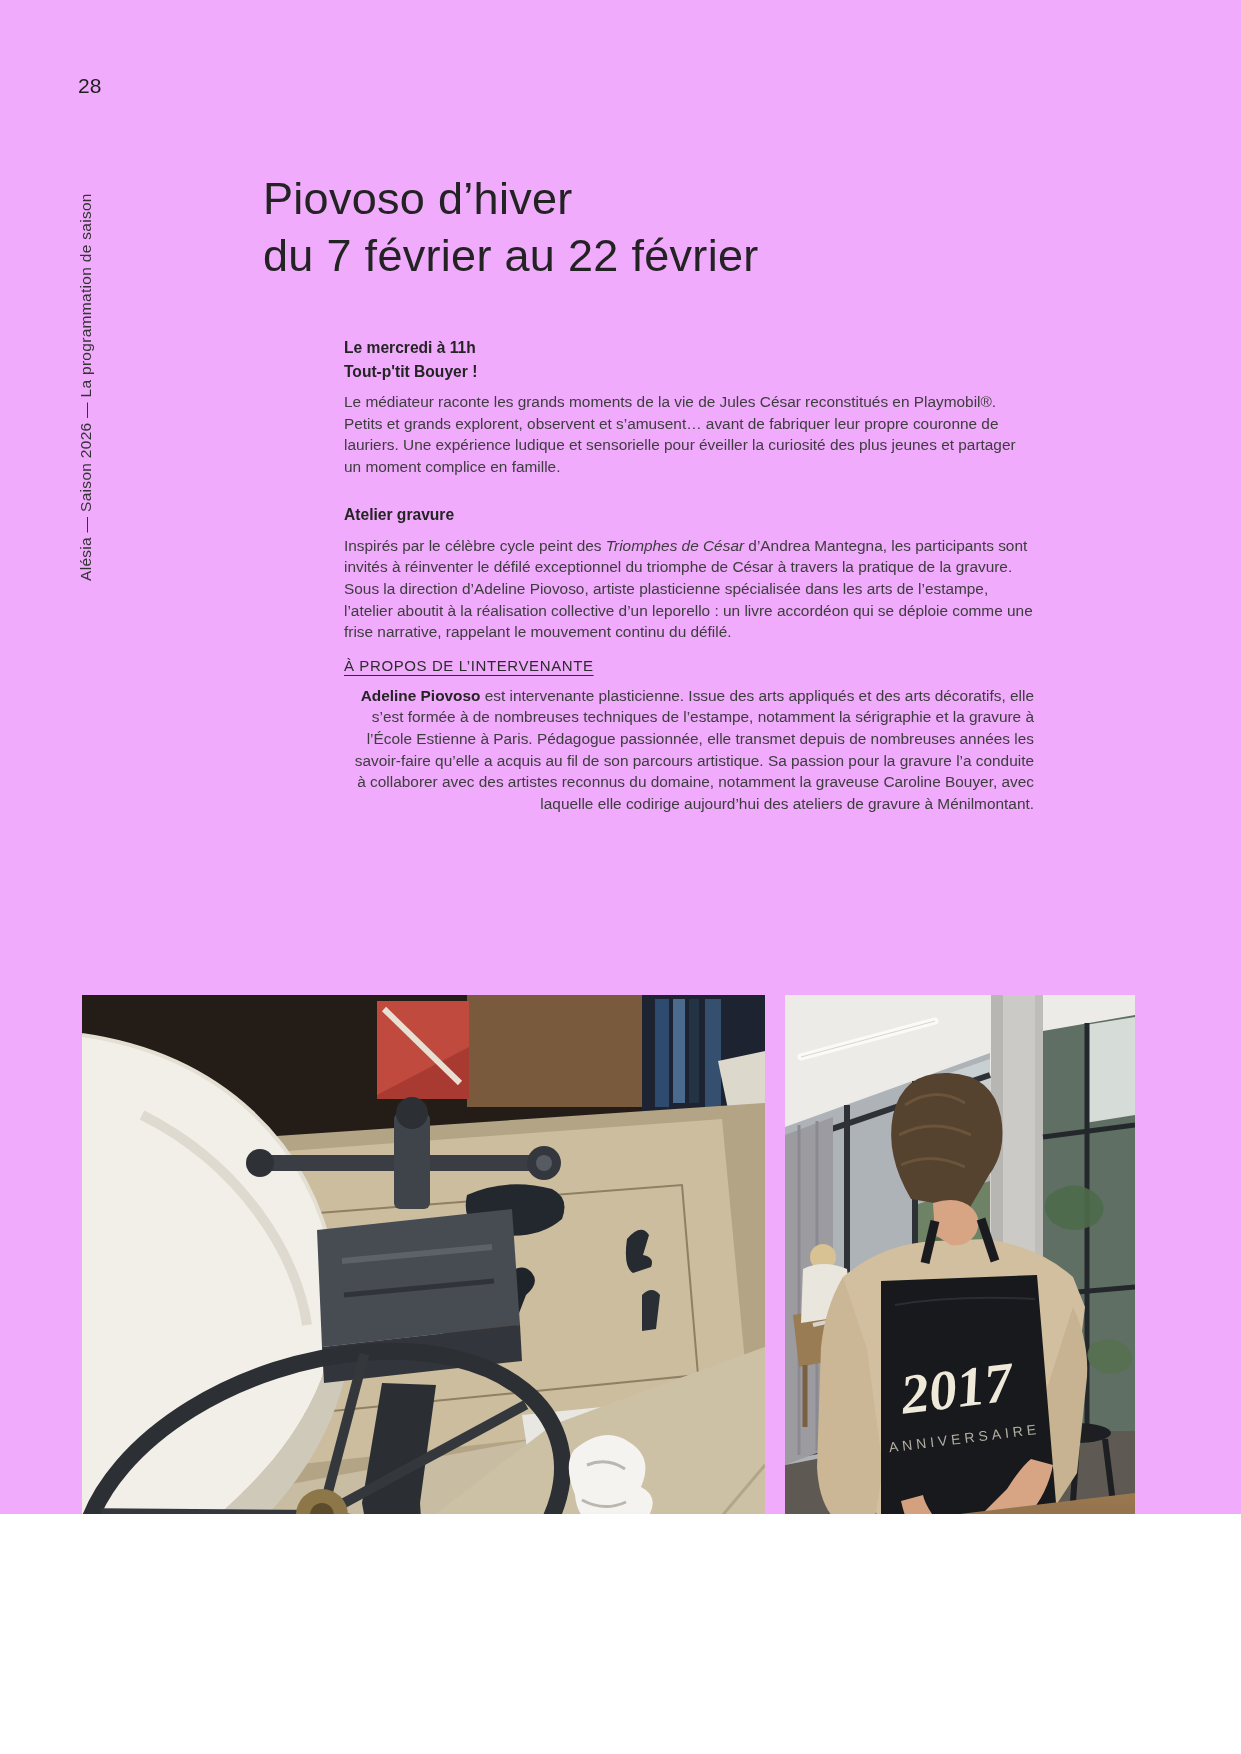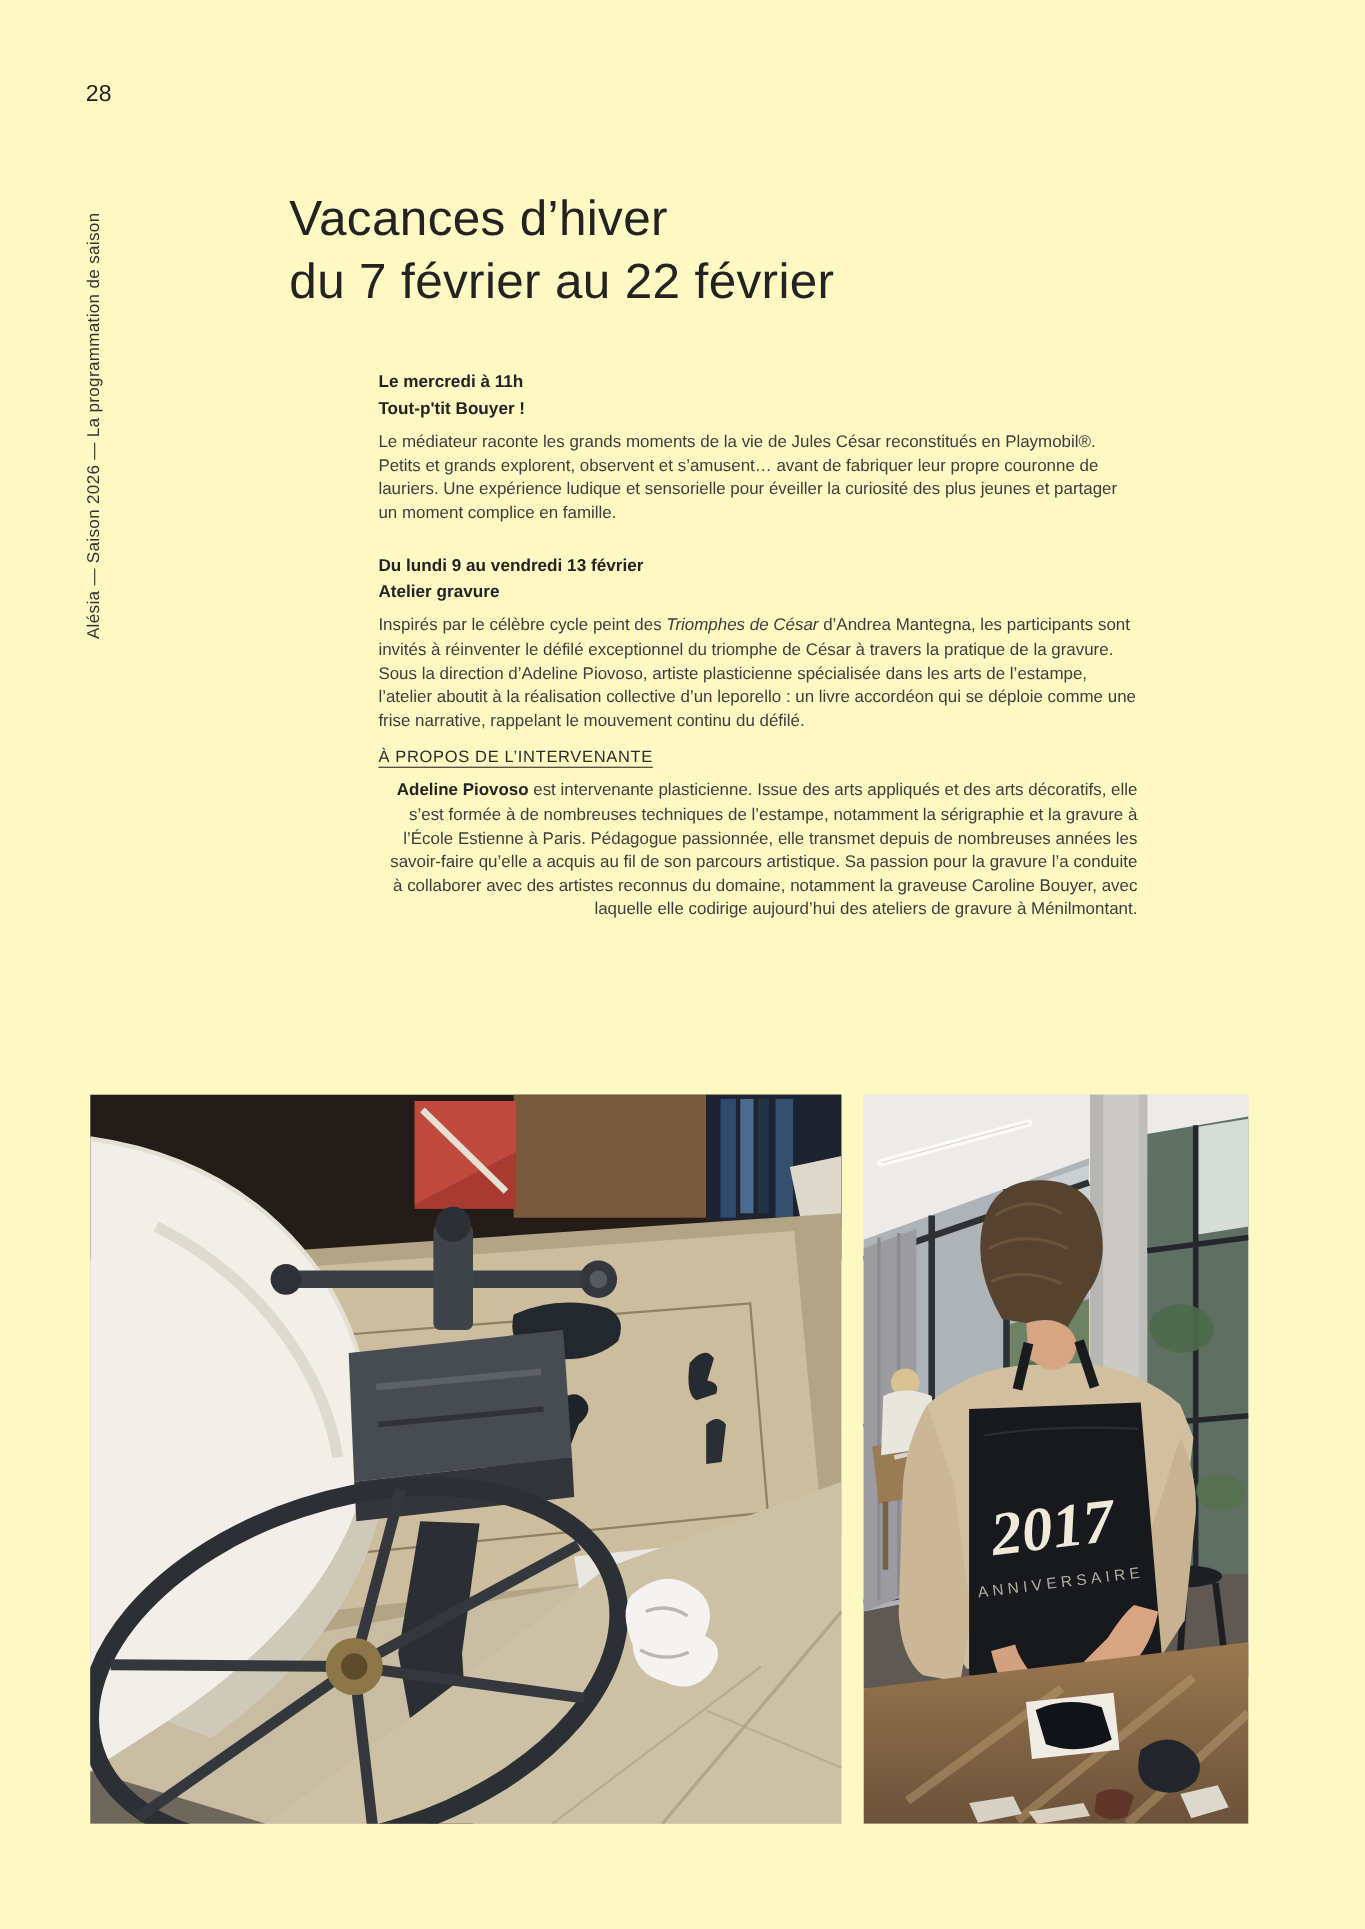--- a/index.html
+++ b/index.html
@@ -1,17 +1,17 @@
 <!DOCTYPE html>
 <html lang="fr"><head>
 <meta charset="utf-8">
 <style>
   html,body{margin:0;padding:0;background:#ffffff;}
   .page{
-    position:relative;width:1241px;height:1754px;background:#fef9c3;overflow:hidden;
+    position:relative;width:1241px;height:1514px;background:#f0abfc;overflow:hidden;
     font-family:"Liberation Sans","DejaVu Sans",sans-serif;color:#3c3c3c;
   }
   .page-number{position:absolute;left:78px;top:74px;font-size:21px;color:#1f1f1f;}
   .vertical-label{
     position:absolute;left:76px;top:581px;transform:rotate(-90deg);transform-origin:0 0;
     white-space:nowrap;font-size:15.5px;letter-spacing:0.3px;color:#333;line-height:20px;
   }
   .title{
     position:absolute;left:263px;top:170px;margin:0;font-weight:400;
     font-size:45px;line-height:57px;color:#232323;letter-spacing:0.3px;
@@ -37,37 +37,36 @@
 </head>
 <body>
 
 <div class="page">
 
   <div class="page-number">28</div>
 
   <div class="vertical-label">Alésia — Saison 2026 — La programmation de saison</div>
 
   <h1 class="title">
-    <span class="tl">Vacances d’hiver</span>
+    <span class="tl">Piovoso d’hiver</span>
     <span class="tl">du 7 février au 22 février</span>
   </h1>
 
   <div class="content">
 
     <div class="event event-1">
       <div class="event-head">
         <div>Le mercredi à 11h</div>
         <div>Tout-p'tit Bouyer !</div>
       </div>
       <p class="body">Le médiateur raconte les grands moments de la vie de Jules César reconstitués en Playmobil®. Petits et grands explorent, observent et s’amusent… avant de fabriquer leur propre couronne de lauriers. Une expérience ludique et sensorielle pour éveiller la curiosité des plus jeunes et partager un moment complice en famille.</p>
     </div>
 
     <div class="event event-2">
       <div class="event-head">
-        <div>Du lundi 9 au vendredi 13 février</div>
         <div>Atelier gravure</div>
       </div>
       <p class="body"><span>Inspirés par le célèbre cycle peint des </span><em>Triomphes de César</em><span> d’Andrea Mantegna, les participants sont invités à réinventer le défilé exceptionnel du triomphe de César à travers la pratique de la gravure. Sous la direction d’Adeline Piovoso, artiste plasticienne spécialisée dans les arts de l’estampe, l’atelier aboutit à la réalisation collective d’un leporello : un livre accordéon qui se déploie comme une frise narrative, rappelant le mouvement continu du défilé.</span></p>
     </div>
 
     <div class="about">
       <span class="about-heading">À PROPOS DE L’INTERVENANTE</span>
       <p class="body"><strong>Adeline Piovoso</strong><span> est intervenante plasticienne. Issue des arts appliqués et des arts décoratifs, elle s’est formée à de nombreuses techniques de l’estampe, notamment la sérigraphie et la gravure à l’École Estienne à Paris. Pédagogue passionnée, elle transmet depuis de nombreuses années les savoir-faire qu’elle a acquis au fil de son parcours artistique. Sa passion pour la gravure l’a conduite à collaborer avec des artistes reconnus du domaine, notamment la graveuse Caroline Bouyer, avec laquelle elle codirige aujourd’hui des ateliers de gravure à Ménilmontant.</span></p>
     </div>
 

